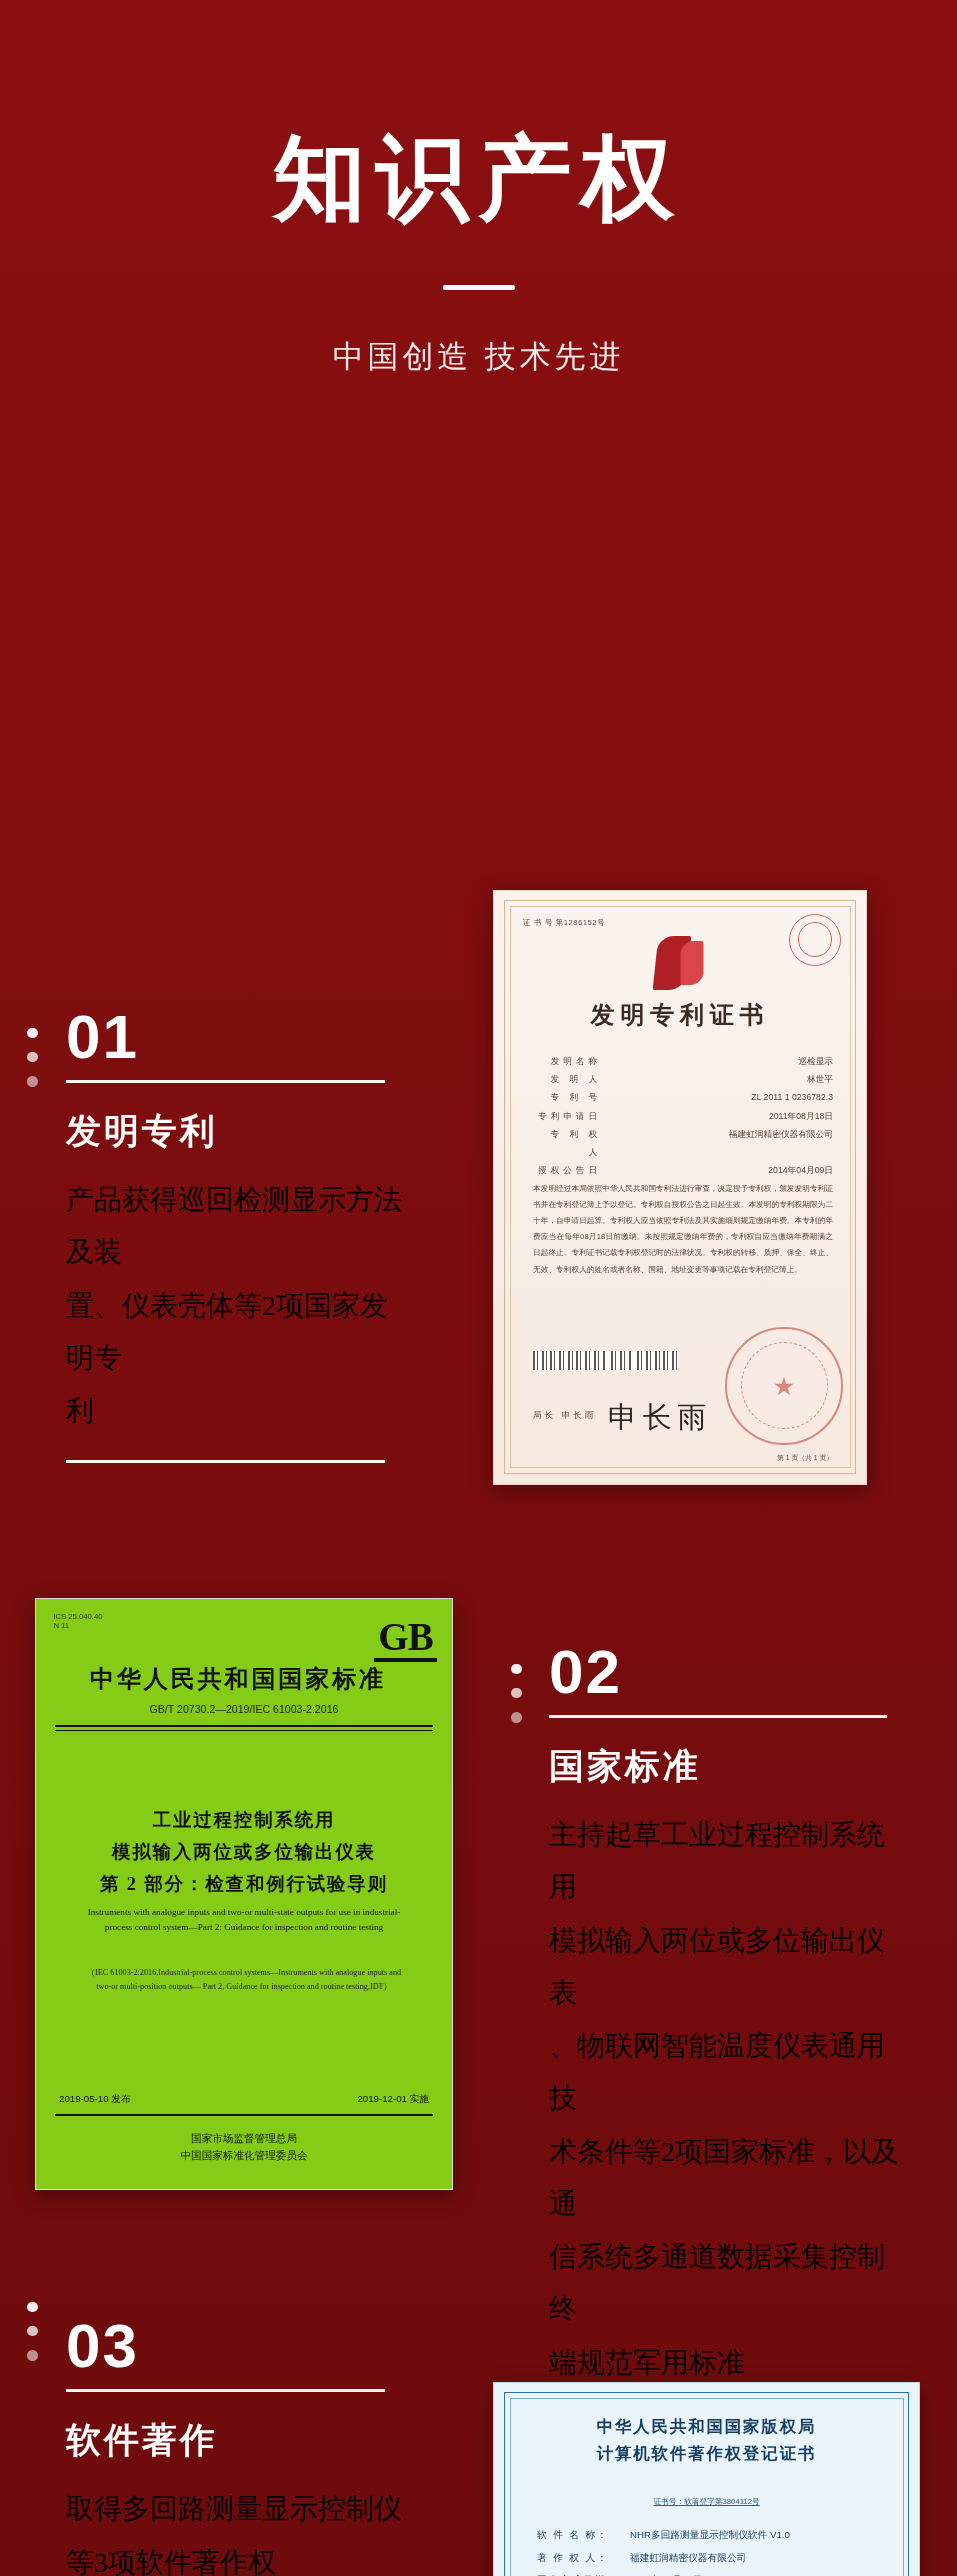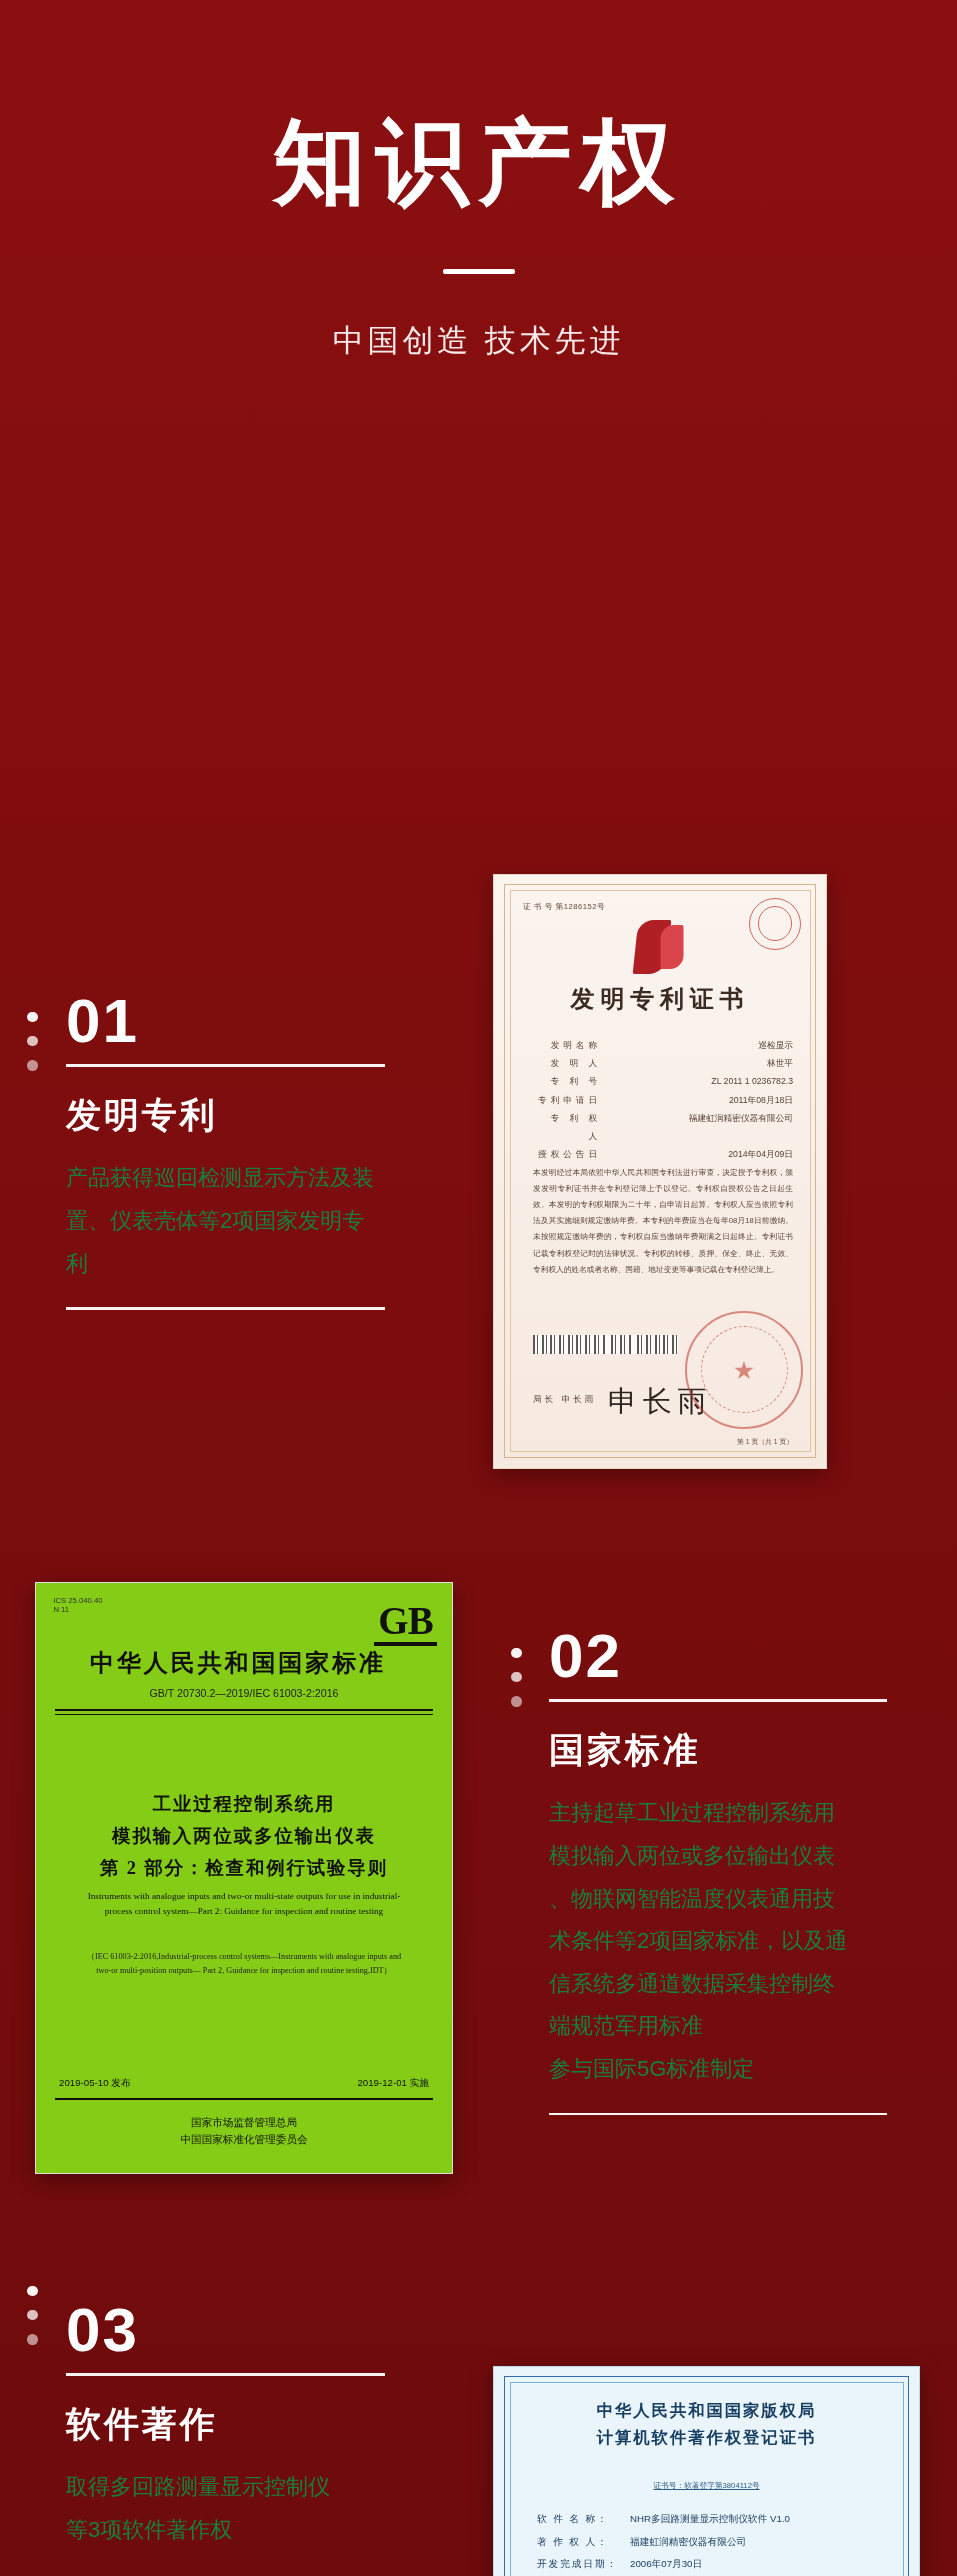--- a/index.html
+++ b/index.html
@@ -14,21 +14,21 @@
   .page{width:957px;min-height:2576px;position:relative;overflow:hidden;}
 
   
   .header{padding-top:116px;text-align:center;}
   .title{
     font-size:93px;
     font-weight:bold;
     letter-spacing:9.7px;
     line-height:1;
     color:#ffffff;
-    margin:0;
+    margin:16px;
   }
   .rule{
     width:72px;height:4.8px;background:#ffffff;margin:60px auto 0 auto;border-radius:1.9px;
   }
   .subtitle{
     margin-top:46px;
     font-size:31px;
     letter-spacing:3.9px;
     color:#f7e9e9;
   }
@@ -55,32 +55,32 @@
     letter-spacing:1.9px;
     color:#ffffff;
   }
   .numline{
     width:338px;height:2.9px;background:#ffffff;opacity:.95;margin-top:13.5px;
   }
   .heading{
     font-size:35px;font-weight:bold;letter-spacing:2.9px;margin-top:25px;color:#ffffff;
   }
   .body{
-    font-size:22px;line-height:1.85;margin-top:19.3px;color:#15803d;max-width:348px;
+    font-size:28px;line-height:1.85;margin-top:19.3px;color:#000000;max-width:348px;font-family:Liberation Serif, serif;
   }
   .body p{margin:0 0 1.9px 0;}
   .botline{height:2.9px;background:#ffffff;opacity:.95;margin-top:23px;}
 
   
   .cert{background:#fff;position:absolute;overflow:hidden;box-shadow:0 5.8px 21px rgba(0,0,0,.35);}
 
   
   .cert1{left:493px;top:512px;width:332px;height:593px;
     background:linear-gradient(180deg,#fbf4ef 0%,#f6e9e0 100%);
-    border:1px solid #e7d4c6;}
+    border:1px solid #e7d4c6;padding-left:40px;}
   .c1-border{position:absolute;left:9.7px;top:9.7px;right:9.7px;bottom:9.7px;border:1.9px solid #d8b48c;}
   .c1-border2{position:absolute;left:15.5px;top:15.5px;right:15.5px;bottom:15.5px;border:1px solid #e2c39f;}
   .c1-top{position:absolute;left:29px;top:27px;font-size:7.7px;color:#6b4a3a;letter-spacing:0.5px;}
   .c1-seal-tr{position:absolute;right:25px;top:23px;width:50px;height:50px;border-radius:50%;
     border:1.9px solid #c0392b;opacity:.75;}
   .c1-seal-tr:after{content:"";position:absolute;left:7.7px;top:7.7px;right:7.7px;bottom:7.7px;border:1px solid #c0392b;border-radius:50%;}
   .c1-logo{position:absolute;left:50%;transform:translateX(-50%);top:43px;width:87px;height:58px;}
   .c1-logo .p1{position:absolute;left:19.3px;top:1.9px;width:33px;height:54px;background:#b01f24;
     border-radius:15.5px 1.9px 17.4px 1.9px;transform:skewX(-6deg);}
   .c1-logo .p2{position:absolute;left:44px;top:7.7px;width:23px;height:44px;background:#d9454a;

